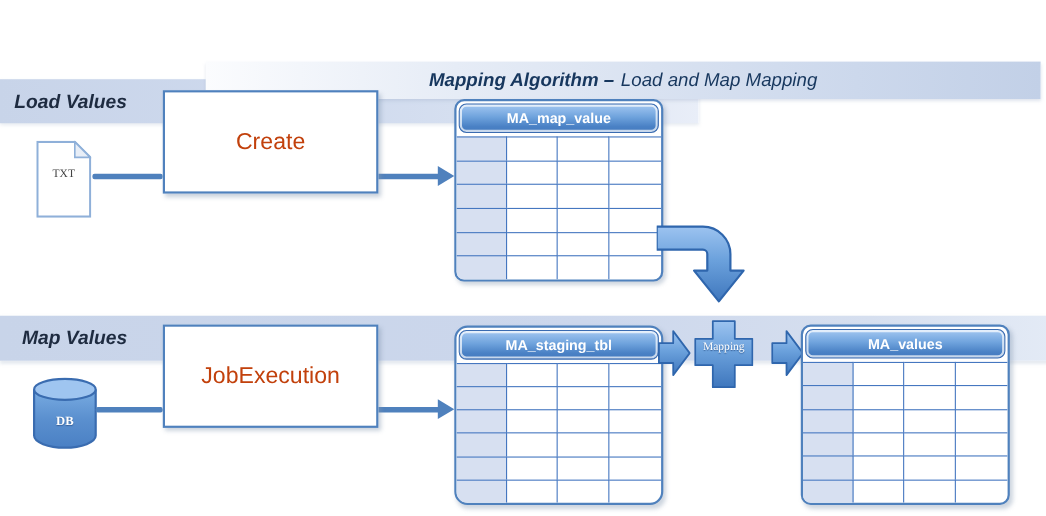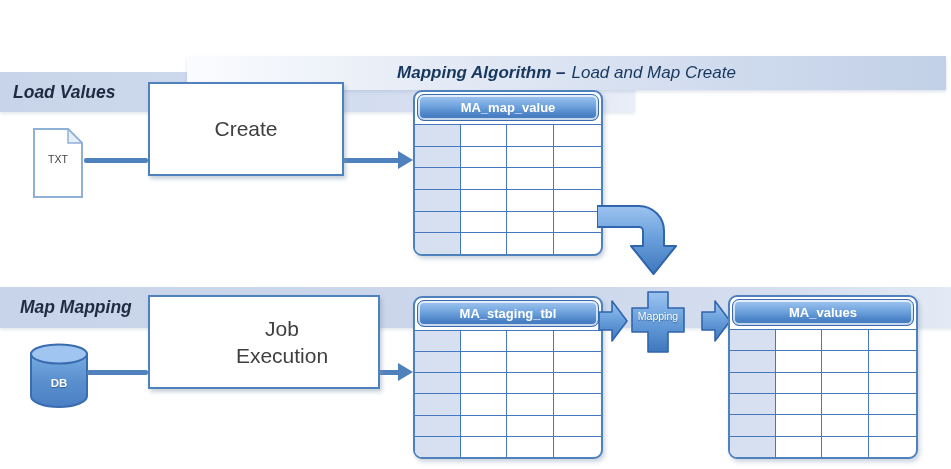--- a/index.html
+++ b/index.html
@@ -17,56 +17,56 @@
     font-weight:bold;font-size:17.5px;color:#1e2b40;box-shadow:0 2px 3px rgba(170,185,205,.3);}
   .band-load{left:0;top:72px;width:622px;height:40px;padding-left:13px;
     background:linear-gradient(to right,#c8d4e9 0%,#cfdaee 45%,#d9e2f1 78%,#e9eef8 100%);}
   .band-map{left:0;top:287px;width:946px;height:41px;padding-left:20px;
     border-radius:0 9px 9px 0;
     background:linear-gradient(to right,#c8d4e9 0%,#ccd7ec 55%,#d6dfef 82%,#e4ebf6 100%);}
 
   
   .process-box{position:absolute;left:148px;width:192px;height:90px;background:#fff;
     border:2px solid #4f81bd;box-shadow:2px 3px 4px rgba(130,150,175,.45);
-    display:flex;flex-direction:column;align-items:center;justify-content:center;
-    font-size:21px;color:#404040;line-height:1.3;}
+    display:flex;flex-direction:row;align-items:center;justify-content:center;
+    font-size:21px;color:#c2410c;line-height:1.3;}
   .box-create{top:82px;}
-  .box-job{top:295px;padding-left:36px;}
+  .box-job{top:295px;}
 
   
   .connector{position:absolute;height:4.5px;background:#4f81bd;border-radius:2px;}
   .c1{left:84px;top:158px;width:64px;}
   .c2{left:340px;top:158px;width:60px;}
   .c3{left:87px;top:370px;width:61px;}
   .c4{left:340px;top:370px;width:60px;}
   .arrowhead{position:absolute;width:0;height:0;
     border-top:9px solid transparent;border-bottom:9px solid transparent;
     border-left:15px solid #4f81bd;}
   .a1{left:398px;top:151px;}
   .a2{left:398px;top:363px;}
 
   
   .tbl{position:absolute;width:186px;background:#fff;border:2px solid #4f81bd;
     border-radius:9px;box-shadow:2px 3px 4px rgba(130,150,175,.4);
     display:flex;flex-direction:column;overflow:hidden;}
   .tbl-a{left:413px;top:90px;height:162px;}
-  .tbl-b{left:413px;top:296px;height:159px;}
+  .tbl-b{left:413px;top:296px;height:159px;border-radius:12px;}
   .tbl-c{left:728px;top:295px;height:160px;}
   .tbl-header{margin:2px 2px 0;height:25px;border-radius:7px;border:1px solid #3a6bb0;
     background:linear-gradient(180deg,#a3c7f1 0%,#6fa3dd 45%,#4a81c5 80%,#447abf 100%);
     box-shadow:inset 0 0 0 2px rgba(255,255,255,.7);
     color:#fff;font-weight:bold;font-size:13px;
     display:flex;align-items:center;justify-content:center;}
   .tbl-grid{flex:1;display:grid;margin-top:3px;}
   .cell{border-top:1.6px solid #4577c0;}
   .cell.rr{border-right:1.6px solid #4577c0;}
   .cell.key{background:#d7e0f1;}
 
   
-  .icon-label{position:absolute;text-align:center;pointer-events:none;}
+  .icon-label{position:absolute;text-align:center;pointer-events:none;font-family:Liberation Serif, serif;}
   .txt-label{left:33px;top:153px;width:50px;font-size:10.5px;color:#444;}
   .db-label{left:29px;top:377px;width:60px;font-size:11.5px;font-weight:bold;color:#fff;
     text-shadow:0 1px 1px rgba(20,50,100,.5);}
   .mapping-label{left:628px;top:310px;width:60px;font-size:10.5px;color:#fff;
     text-shadow:0 1px 1px rgba(20,50,100,.6);}
 
   svg{position:absolute;display:block;}
   .svg-txt{left:33px;top:128px;}
   .svg-db{left:29px;top:343px;}
   .svg-bent{left:597px;top:200px;}
@@ -92,25 +92,25 @@
         <stop offset="0.5" stop-color="#5b90cf"></stop>
         <stop offset="1" stop-color="#4a80c4"></stop>
       </linearGradient>
     </defs>
   </svg>
 
   <div class="band band-load">
     <span>Load Values</span>
   </div>
   <div class="band band-map">
-    <span>Map Mapping</span>
+    <span>Map Values</span>
   </div>
   <div class="title-band">
     <span class="t-bold">Mapping Algorithm –</span>
-    <span>Load and Map Create</span>
+    <span>Load and Map Mapping</span>
   </div>
 
   <svg class="svg-txt" width="50" height="70" viewBox="0 0 50 70">
     <path d="M1,1 H35 L49,15 V69 H1 Z" fill="#ffffff" stroke="#8fb0d9" stroke-width="2"></path>
     <path d="M35,1 V15 H49 Z" fill="#e8eef7" stroke="#8fb0d9" stroke-width="1.5"></path>
   </svg>
   <div class="icon-label txt-label">TXT</div>
 
   <div class="connector c1"></div>
   <div class="connector c2"></div>

